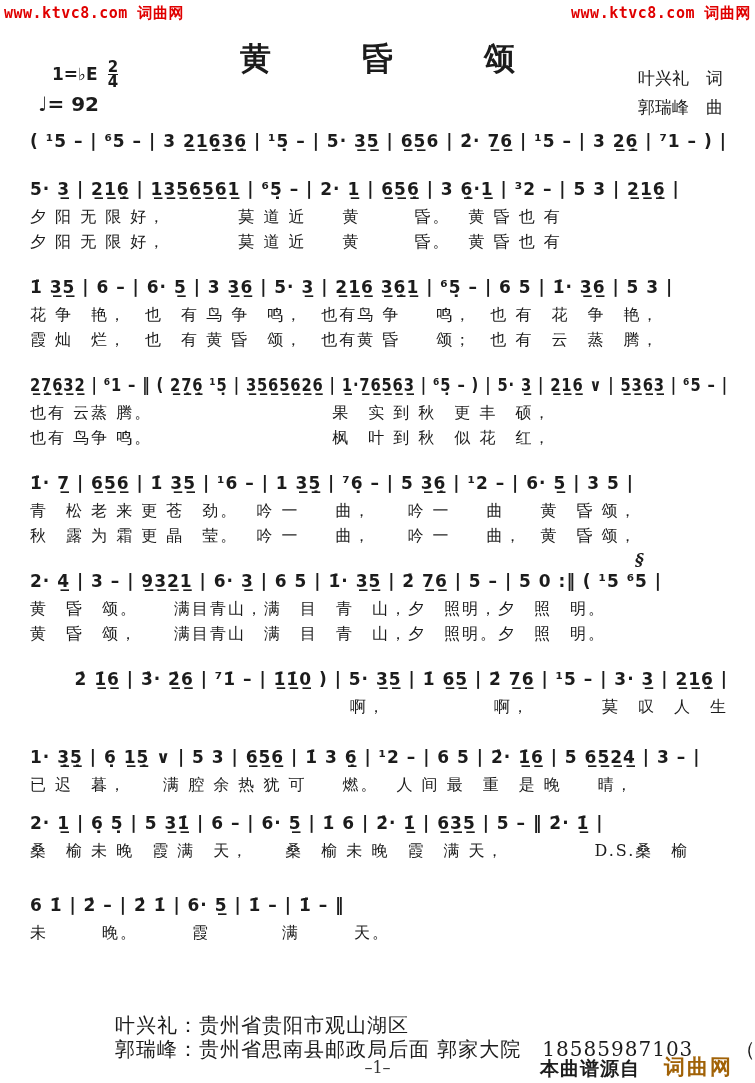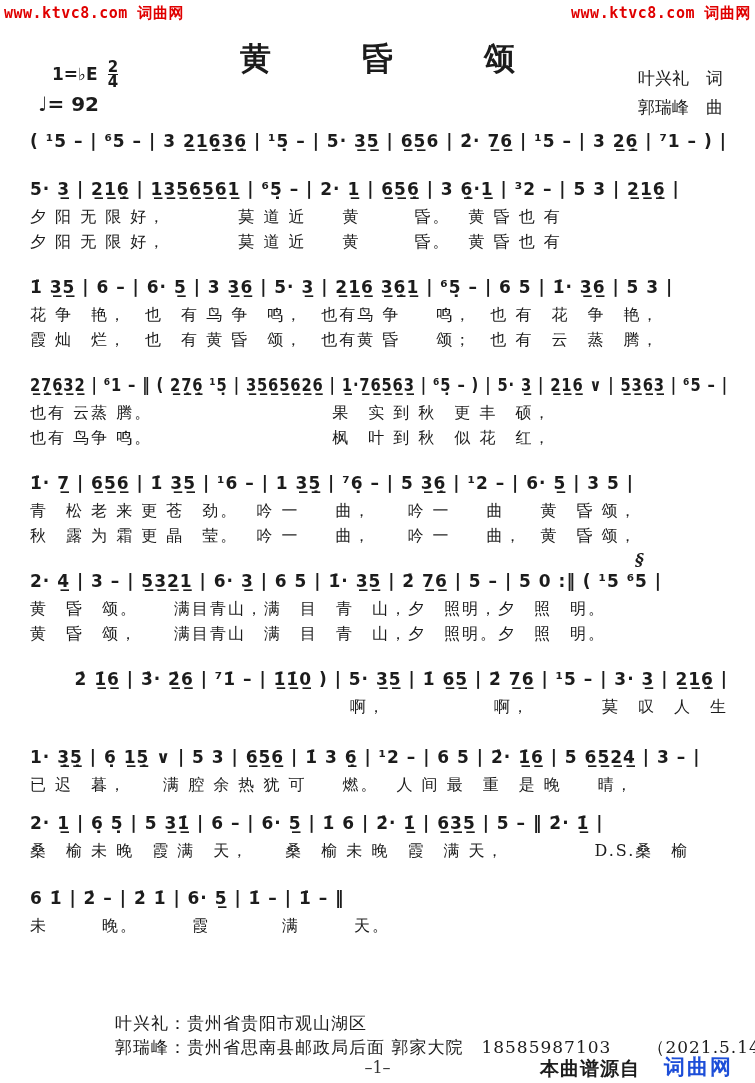--- a/index.html
+++ b/index.html
@@ -46,27 +46,27 @@
     font-weight:bold;font-size:17px;letter-spacing:1px;
     white-space:nowrap;height:32px;line-height:34px;
   }
   .lyr{
     font-size:16px;white-space:nowrap;height:25px;line-height:25px;
     letter-spacing:2px;
   }
   .mb-intro{}
   .mb-s7{margin-bottom:21px;text-align:right;}
   .mb-s8{margin-bottom:9px;}
-  .mb-s9{margin-bottom:18px;}
+  .mb-s9{margin-bottom:25px;}
   .segno{
     position:absolute;right:84px;top:-15px;font-size:17px;font-weight:bold;
     font-family:"DejaVu Serif",serif;font-style:italic;
   }
   .addr{
-    position:absolute;left:115px;font-size:17px;letter-spacing:1px;white-space:nowrap;
+    position:absolute;left:115px;font-size:20px;letter-spacing:1px;white-space:nowrap;
   }
   .addr1{top:1012px}
   .addr2{top:1036px}
   .pagenum{
     position:absolute;left:0;width:755px;text-align:center;top:1058px;
     font-size:16px;color:#333;
   }
   .source-label{
     position:absolute;left:540px;top:1056px;font-size:19px;font-weight:bold;
     letter-spacing:1px;
@@ -119,21 +119,21 @@
   </div>
 
   <div class="system">
     <div class="notes fit">1̇· 7̲ | 6̲5̲6̲ | 1̇ 3̲5̲ | ¹6 – | 1 3̲5̣̲ | ⁷6̣ – | 5 3̲6̣̲ | ¹2 – | 6· 5̲ | 3 5 |</div>
     <div class="lyr fit">青　松 老 来 更 苍　劲。　吟 一　　曲，　　吟 一　　曲　　黄　昏 颂，</div>
     <div class="lyr fit">秋　露 为 霜 更 晶　莹。　吟 一　　曲，　　吟 一　　曲，　黄　昏 颂，</div>
   </div>
 
   <div class="system">
     <span class="segno">§</span>
-    <div class="notes fit">2· 4̲ | 3 – | 5̲3̲2̲1̲ | 6· 3̲ | 6 5 | 1̇· 3̲5̲ | 2̇ 7̲6̲ | 5 – | 5 0 :‖ ( ¹5 ⁶5 |</div>
+    <div class="notes fit">2· 4̲ | 3 – | 9̲3̲2̲1̲ | 6· 3̲ | 6 5 | 1̇· 3̲5̲ | 2̇ 7̲6̲ | 5 – | 5 0 :‖ ( ¹5 ⁶5 |</div>
     <div class="lyr fit">黄　昏　颂。　　满目青山，满　目　青　山，夕　照明，夕　照　明。</div>
     <div class="lyr fit">黄　昏　颂，　　满目青山　满　目　青　山，夕　照明。夕　照　明。</div>
   </div>
 
   <div class="system mb-s7">
     <div class="notes fit">2̇ 1̲̇6̲ | 3̇· 2̲̇6̲ | ⁷1̇ – | 1̲̇1̲̇0̲ ) | 5· 3̲5̲ | 1̇ 6̲5̲ | 2̇ 7̲6̲ | ¹5 – | 3· 3̲ | 2̲1̲6̣̲ |</div>
     <div class="lyr fit">　　　　　　　　　　啊，　　　　　　啊，　　　　莫　叹　人　生</div>
   </div>
 
   <div class="system mb-s8">
@@ -150,13 +150,13 @@
     <div class="notes fit">6 1̇ | 2̇ – | 2̇ 1̇ | 6· 5̲ | 1̇ – | 1̇ – ‖</div>
     <div class="lyr fit">未　　　晚。　　　霞　　　　满　　　天。</div>
   </div>
 
 </div>
 
 <div class="addr addr1">叶兴礼：贵州省贵阳市观山湖区</div>
 <div class="addr addr2">郭瑞峰：贵州省思南县邮政局后面 郭家大院　18585987103　　（2021.5.14.）</div>
 <div class="pagenum">–1–</div>
 <div class="source-label">本曲谱源自</div>
-<div class="site-label" style="color: #1d4ed8;">词曲网</div>
+<div class="site-label" style="color: #a16207;">词曲网</div>
 
 </body></html>

